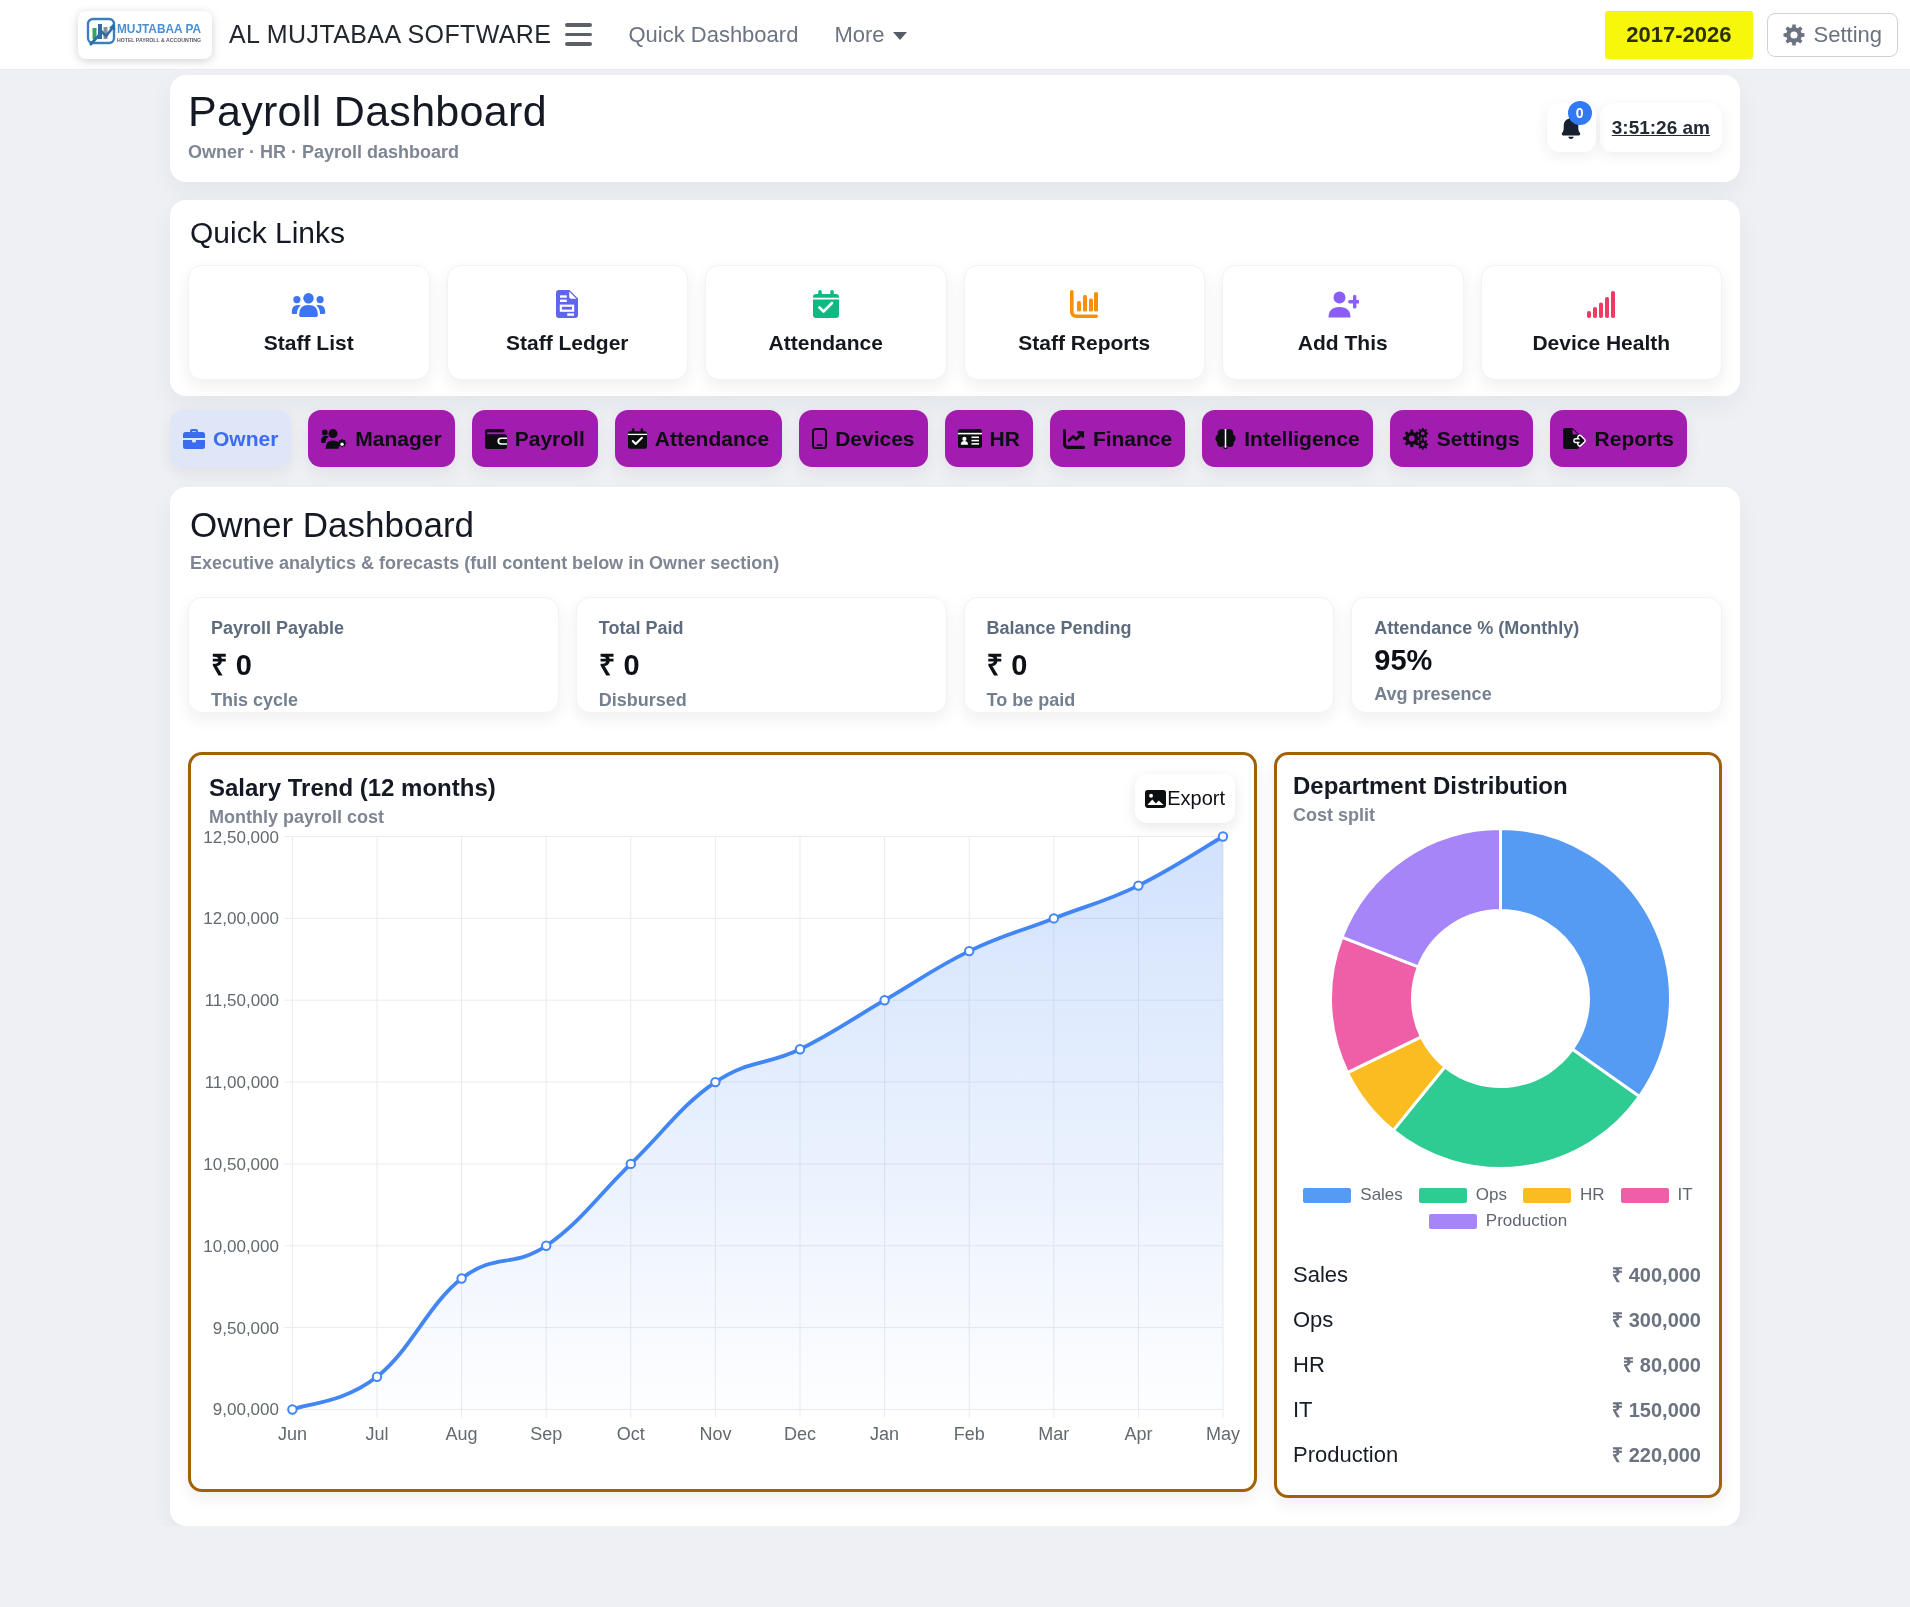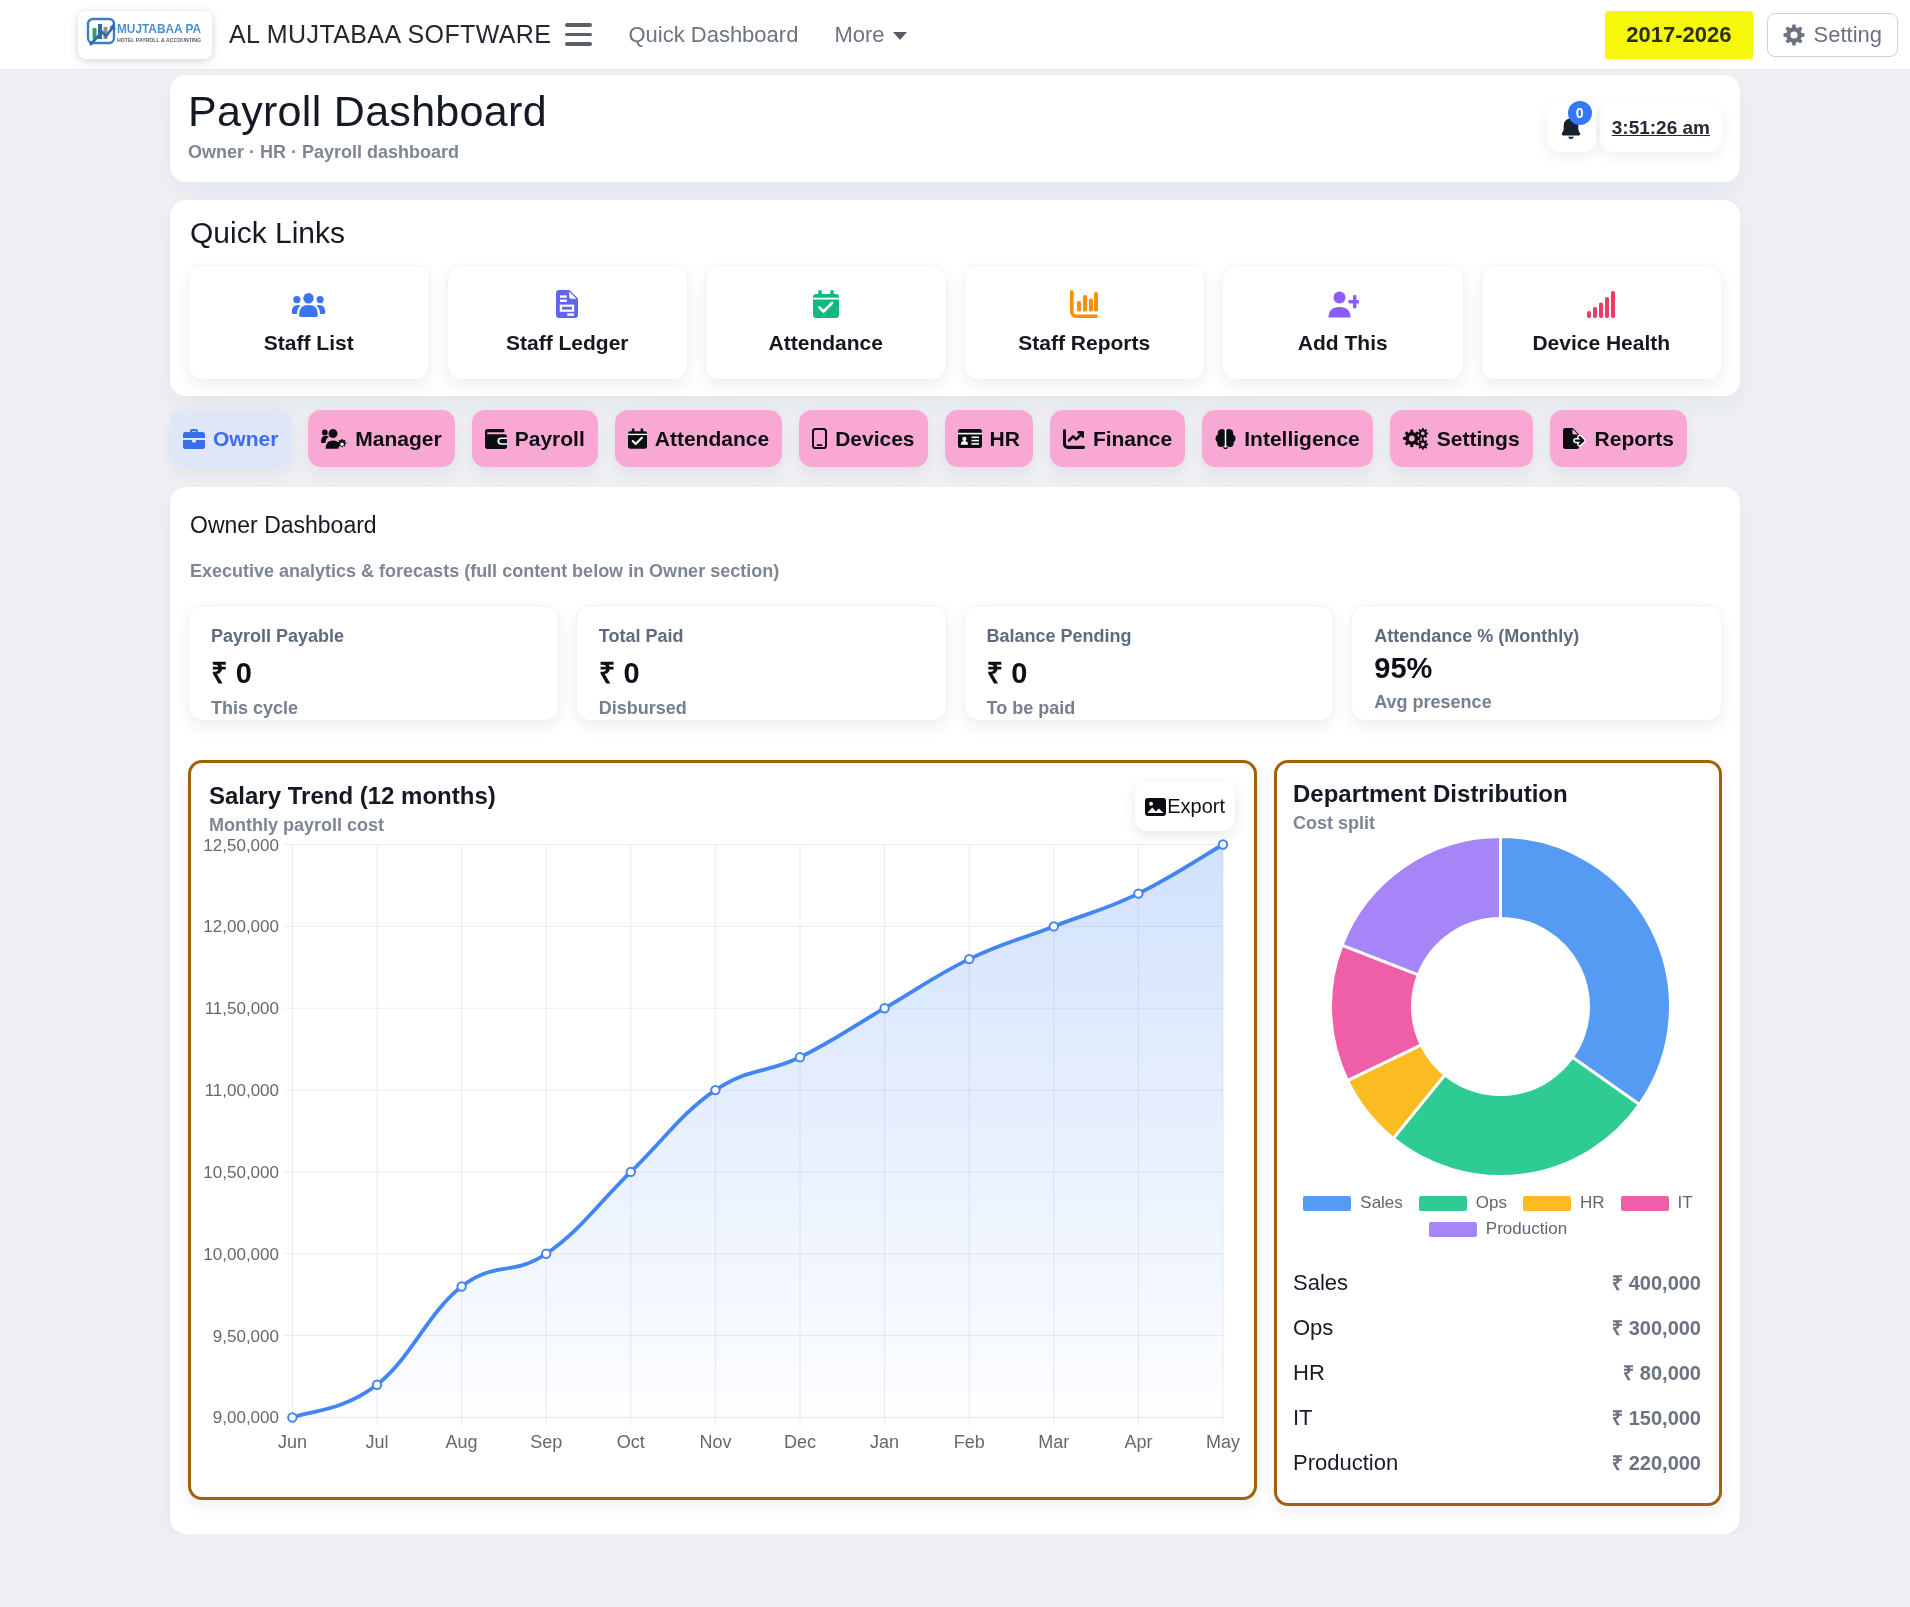--- a/index.html
+++ b/index.html
@@ -55,29 +55,29 @@
 .tiles { display:flex; gap:17px; }
 .tile {
   flex:1; height:115px; background:#fff; border-radius:14px;
   box-shadow:0 6px 16px rgba(23,32,53,.07); border:1px solid #f2f3f6;
   display:flex; flex-direction:column; align-items:center; justify-content:center; gap:13px;
 }
 .tile .lbl { font-size:21px; font-weight:bold; color:#15181e; }
 
 .pills { margin-top:14px; display:flex; gap:17px; }
 .pill {
-  height:57px; background:#f9a8d4; border-radius:13px;
+  height:57px; background:#a21caf; border-radius:13px;
   box-shadow:0 6px 16px rgba(23,32,53,.07);
   display:flex; align-items:center; gap:8px; padding:0 13px;
   font-size:21px; font-weight:bold; color:#0c0e12;
 }
 .pill.active { background:#dfe6f8; color:#3c6cf0; }
 
 .owner-card { margin-top:20px; padding:18px 18px 28px; }
-.owner-card h2 { font-size:23px; line-height:40px; font-weight:normal; color:#141924; margin:0 0 16px 2px; }
+.owner-card h2 { font-size:35px; line-height:40px; font-weight:normal; color:#141924; margin:0 0 8px 2px; }
 .owner-sub { font-size:18px; line-height:21px; font-weight:bold; color:#7e8694; margin:0 0 23px 2px; }
 .kpis { display:flex; gap:17px; }
 .kpi {
   flex:1; height:116px; background:#fff; border-radius:14px;
   box-shadow:0 6px 16px rgba(23,32,53,.07); border:1px solid #f2f3f6;
   padding:20px 22px;
 }
 .kpi .k-label { font-size:18px; font-weight:bold; color:#5e6b7e; }
 .kpi .k-value { font-size:29px; font-weight:bold; color:#0d1117; margin-top:5px; }
 .kpi .k-sub { font-size:18px; font-weight:bold; color:#74808f; margin-top:7px; }

